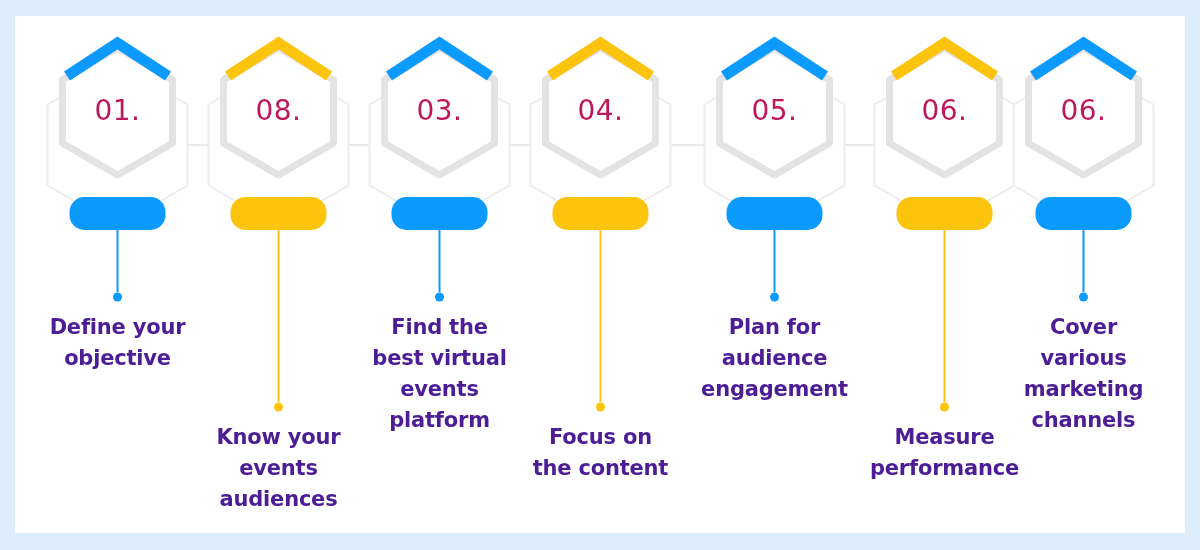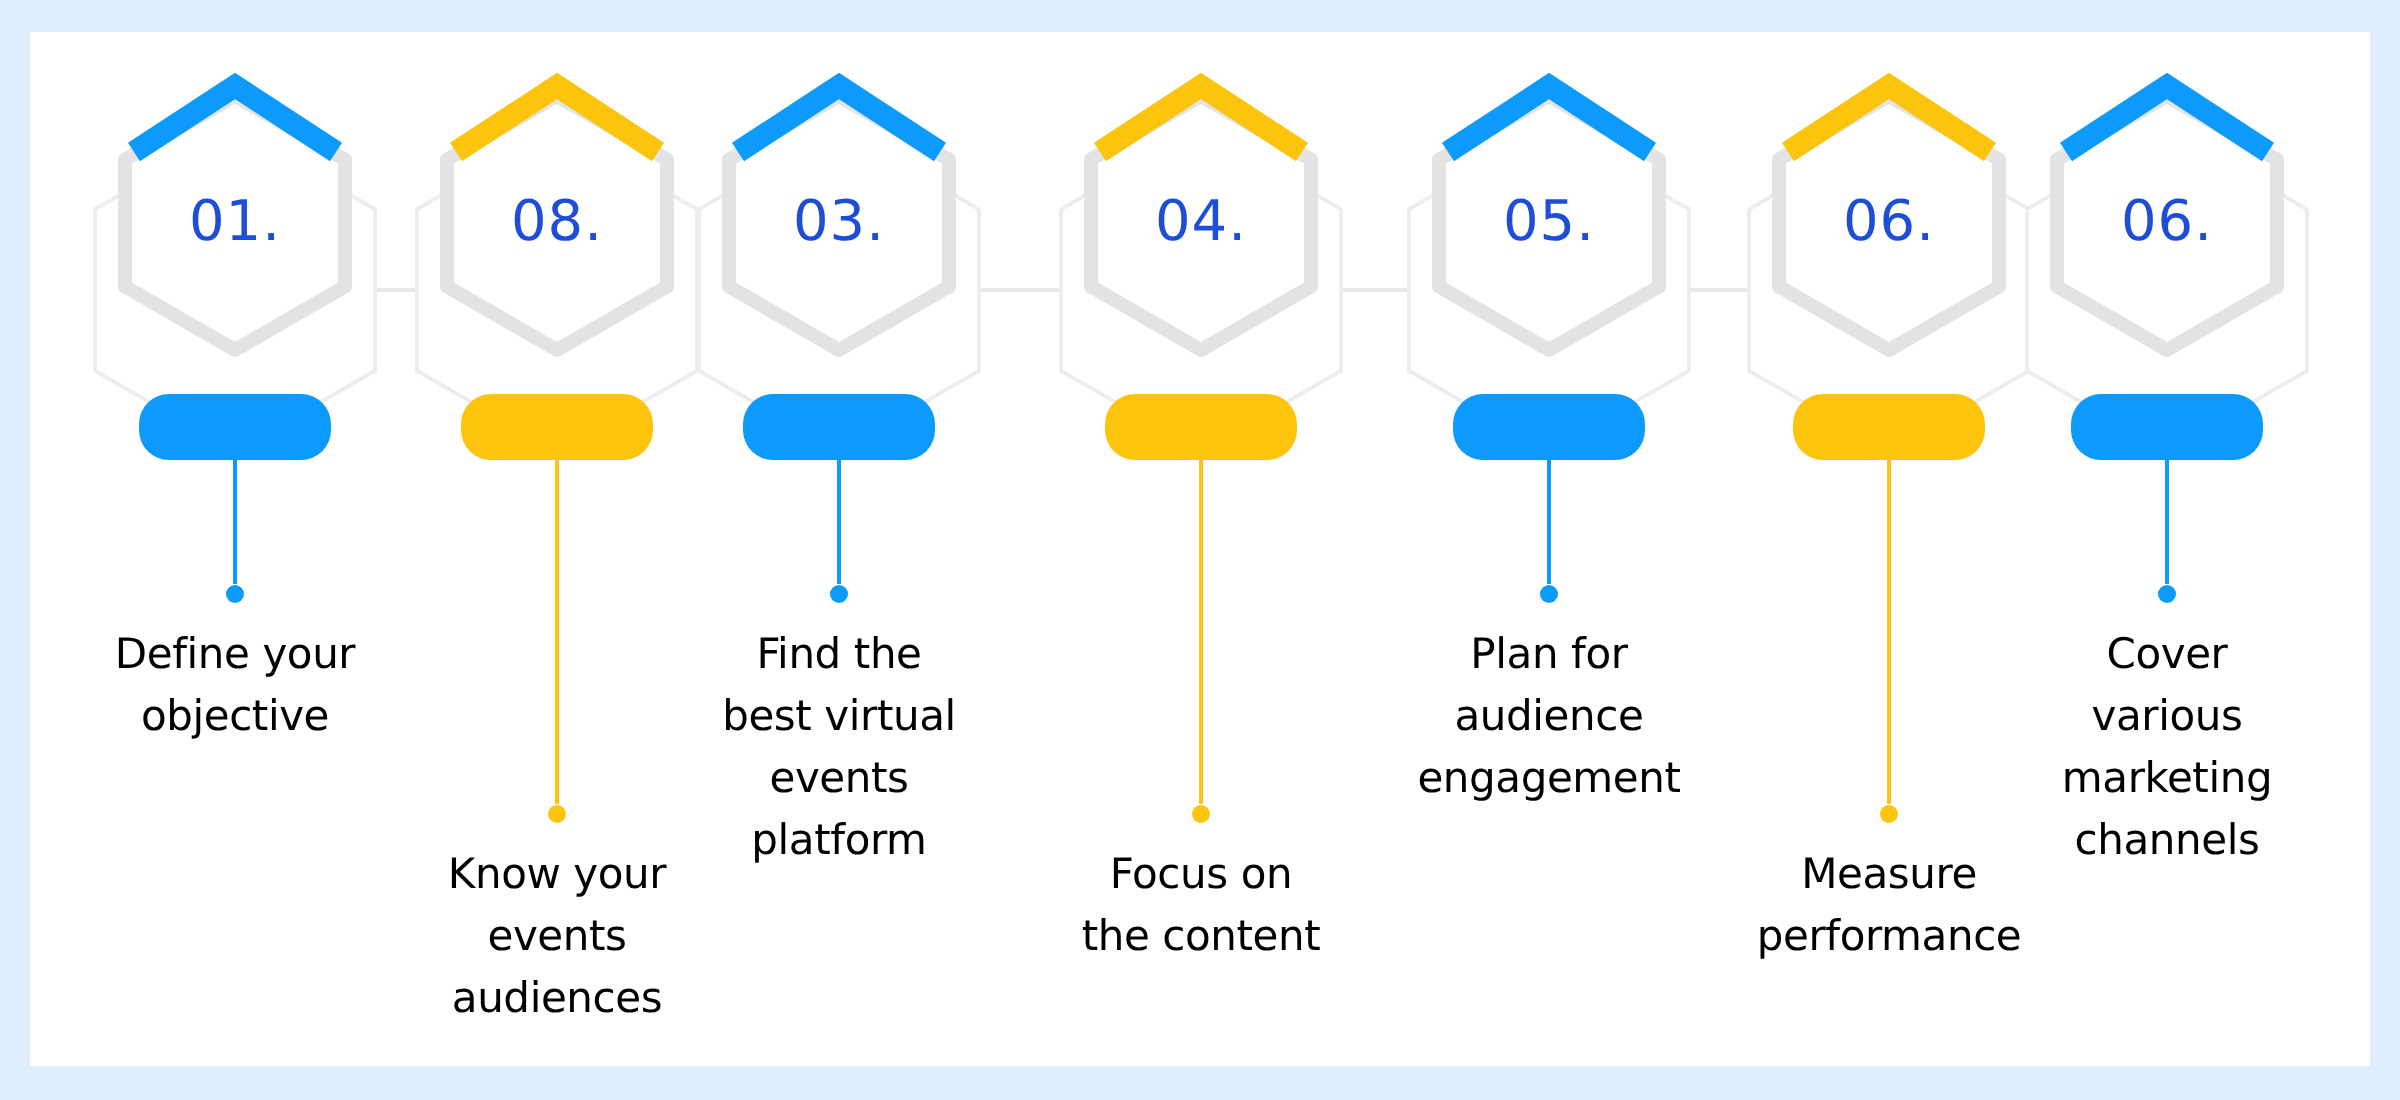--- a/index.html
+++ b/index.html
@@ -29,21 +29,21 @@
     width: 1200px; height: 550px;
   }
   .step {
     position: absolute;
     top: 30px;
     width: 161px;
     height: 480px;
   }
   .step:nth-child(1) { left: 37px;  }
   .step:nth-child(2) { left: 198px; }
-  .step:nth-child(3) { left: 339px; }
+  .step:nth-child(3) { left: 359px; }
   .step:nth-child(4) { left: 520px; }
   .step:nth-child(5) { left: 681px; margin-left: 13px; }
   .step:nth-child(6) { left: 864px; }
   .step:nth-child(7) { left: 1003px; }
 
   .step[data-accent="blue"]   { --accent: #0D9AFD; }
   .step[data-accent="yellow"] { --accent: #FDC40E; }
 
   .graphic { position: absolute; left: 0; top: 0; }
 
@@ -73,33 +73,33 @@
   .step:nth-child(odd)  .drop-long  { display: none; }
   .step:nth-child(even) .drop-short { display: none; }
 
   .num {
     position: absolute;
     top: 66px; left: 0; right: 0;
     text-align: center;
     font-size: 28px;
     line-height: 30px;
     font-weight: 500;
-    color: #1d4ed8;
+    color: #be185d;
     letter-spacing: 0.5px;
   }
   .label {
     position: absolute;
     left: 50%;
     width: 180px;
     margin-left: -90px;
     text-align: center;
     font-size: 21px;
     line-height: 31px;
-    font-weight: 400;
-    color: #000000;
+    font-weight: 700;
+    color: #4c1d95;
     letter-spacing: -0.2px;
     white-space: pre-line;
   }
   .step:nth-child(odd)  .label { top: 282px; }
   .step:nth-child(even) .label { top: 392px; }
 </style>
 </head>
 <body>
 
 <div class="panel"></div>

